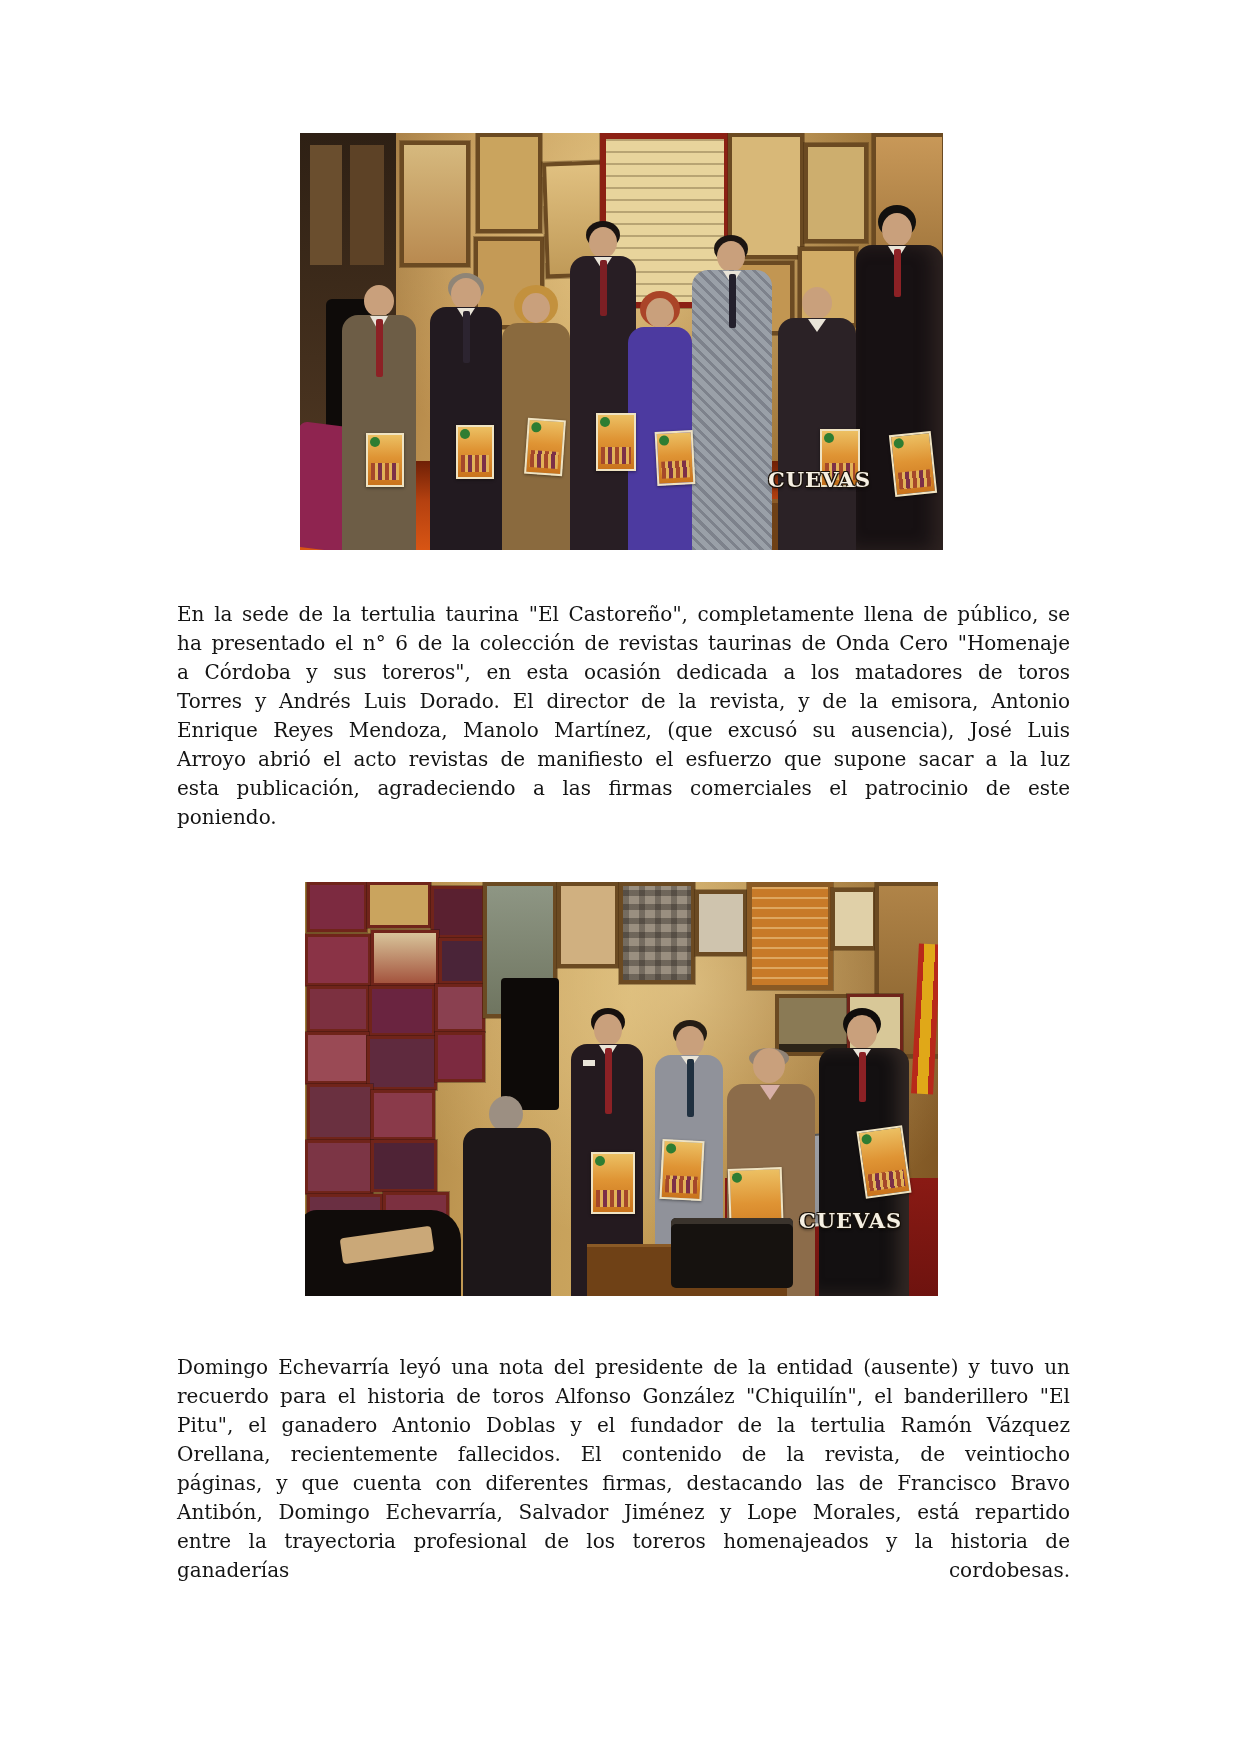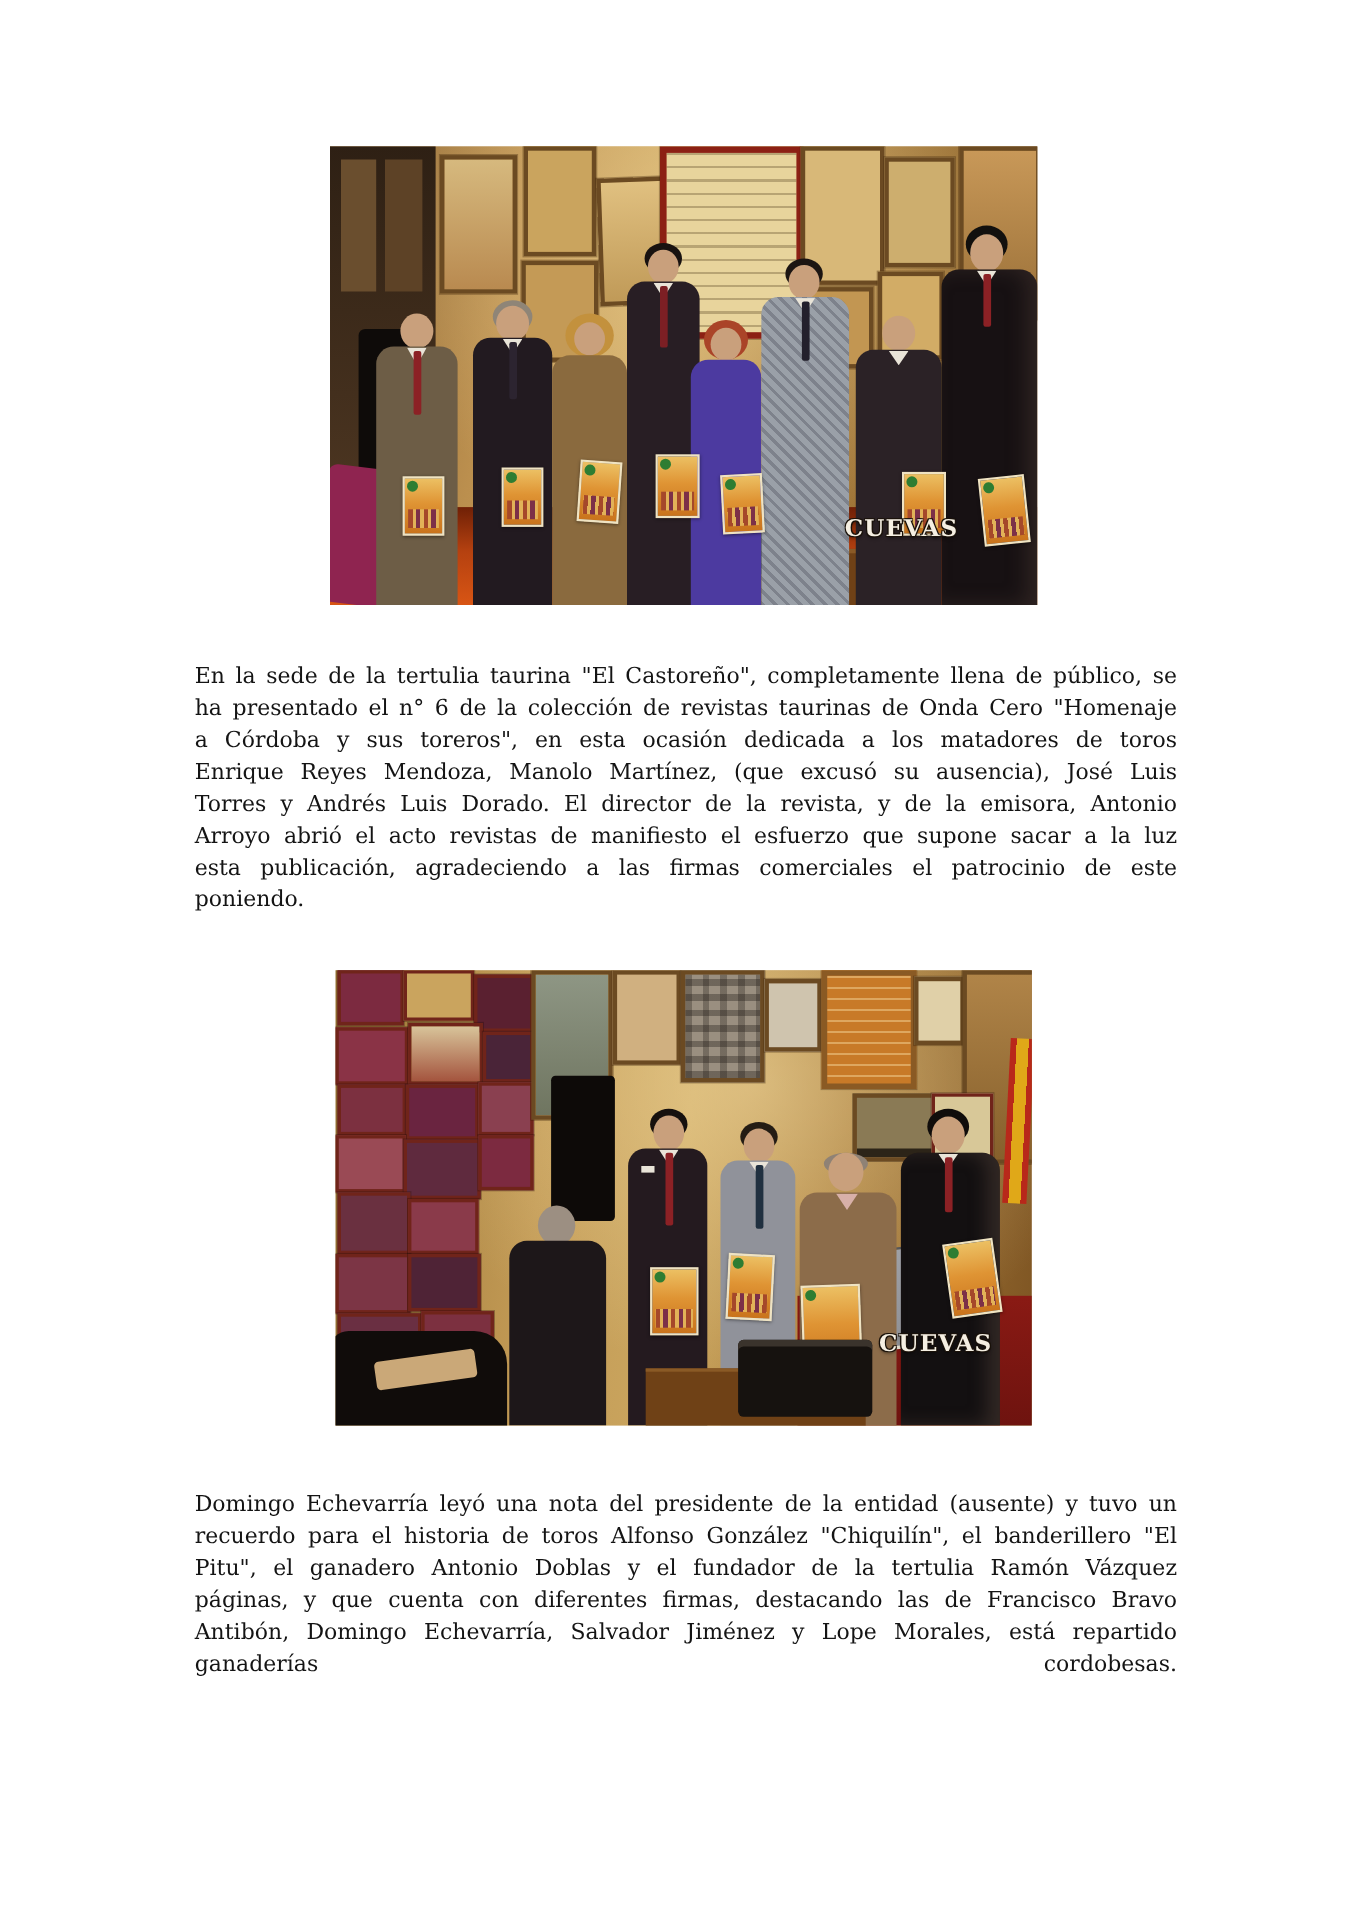--- a/index.html
+++ b/index.html
@@ -122,22 +122,22 @@
     <div class="mag" style="left:520px;top:296px;width:36px;height:54px;"></div>
     <div class="mag" style="left:592px;top:300px;width:38px;height:58px;transform:rotate(-6deg);"></div>
 
     <div class="cuevas" style="left:468px;top:334px;">CUEVAS</div>
   </div>
 
   <div class="para" style="top:600px;">
     <div class="line">En la sede de la tertulia taurina "El Castoreño", completamente llena de público, se</div>
     <div class="line">ha presentado el n° 6 de la colección de revistas taurinas de Onda Cero "Homenaje</div>
     <div class="line">a Córdoba y sus toreros", en esta ocasión dedicada a los matadores de toros</div>
+    <div class="line">Torres y Andrés Luis Dorado. El director de la revista, y de la emisora, Antonio</div>
     <div class="line">Enrique Reyes Mendoza, Manolo Martínez, (que excusó su ausencia), José Luis</div>
-    <div class="line">Torres y Andrés Luis Dorado. El director de la revista, y de la emisora, Antonio</div>
     <div class="line">Arroyo abrió el acto revistas de manifiesto el esfuerzo que supone sacar a la luz</div>
     <div class="line">esta publicación, agradeciendo a las firmas comerciales el patrocinio de este</div>
     <div class="line end">poniendo.</div>
   </div>
 
   <div class="photo" style="left:305px;top:882px;width:633px;height:414px;
               background:radial-gradient(ellipse at 60% 25%,rgba(255,234,180,.45),rgba(255,234,180,0) 60%),
               linear-gradient(95deg,#9a7435 0%,#c29a55 30%,#cba65f 50%,#a87c3a 72%,#7e5523 100%);">
 
     <div class="fr2" style="left:2px;top:0;width:54px;height:44px;background:#7c2a40;"></div>
@@ -226,18 +226,20 @@
     <div class="abs" style="left:-6px;top:328px;width:162px;height:90px;background:#100c0a;border-radius:18px 30px 0 0;"></div>
     <div class="abs" style="left:36px;top:350px;width:92px;height:26px;background:#caa878;transform:rotate(-8deg);border-radius:4px;"></div>
 
     <div class="cuevas" style="left:494px;top:326px;">CUEVAS</div>
   </div>
 
   <div class="para" style="top:1353px;">
     <div class="line">Domingo Echevarría leyó una nota del presidente de la entidad (ausente) y tuvo un</div>
     <div class="line">recuerdo para el historia de toros Alfonso González "Chiquilín", el banderillero "El</div>
     <div class="line">Pitu", el ganadero Antonio Doblas y el fundador de la tertulia Ramón Vázquez</div>
+    <div class="line">Orellana, recientemente fallecidos. El contenido de la revista, de veintiocho</div>
     <div class="line">páginas, y que cuenta con diferentes firmas, destacando las de Francisco Bravo</div>
     <div class="line">Antibón, Domingo Echevarría, Salvador Jiménez y Lope Morales, está repartido</div>
+    <div class="line">entre la trayectoria profesional de los toreros homenajeados y la historia de</div>
     <div class="line">ganaderías cordobesas.</div>
   </div>
 
 </div>
 
 </body></html>

